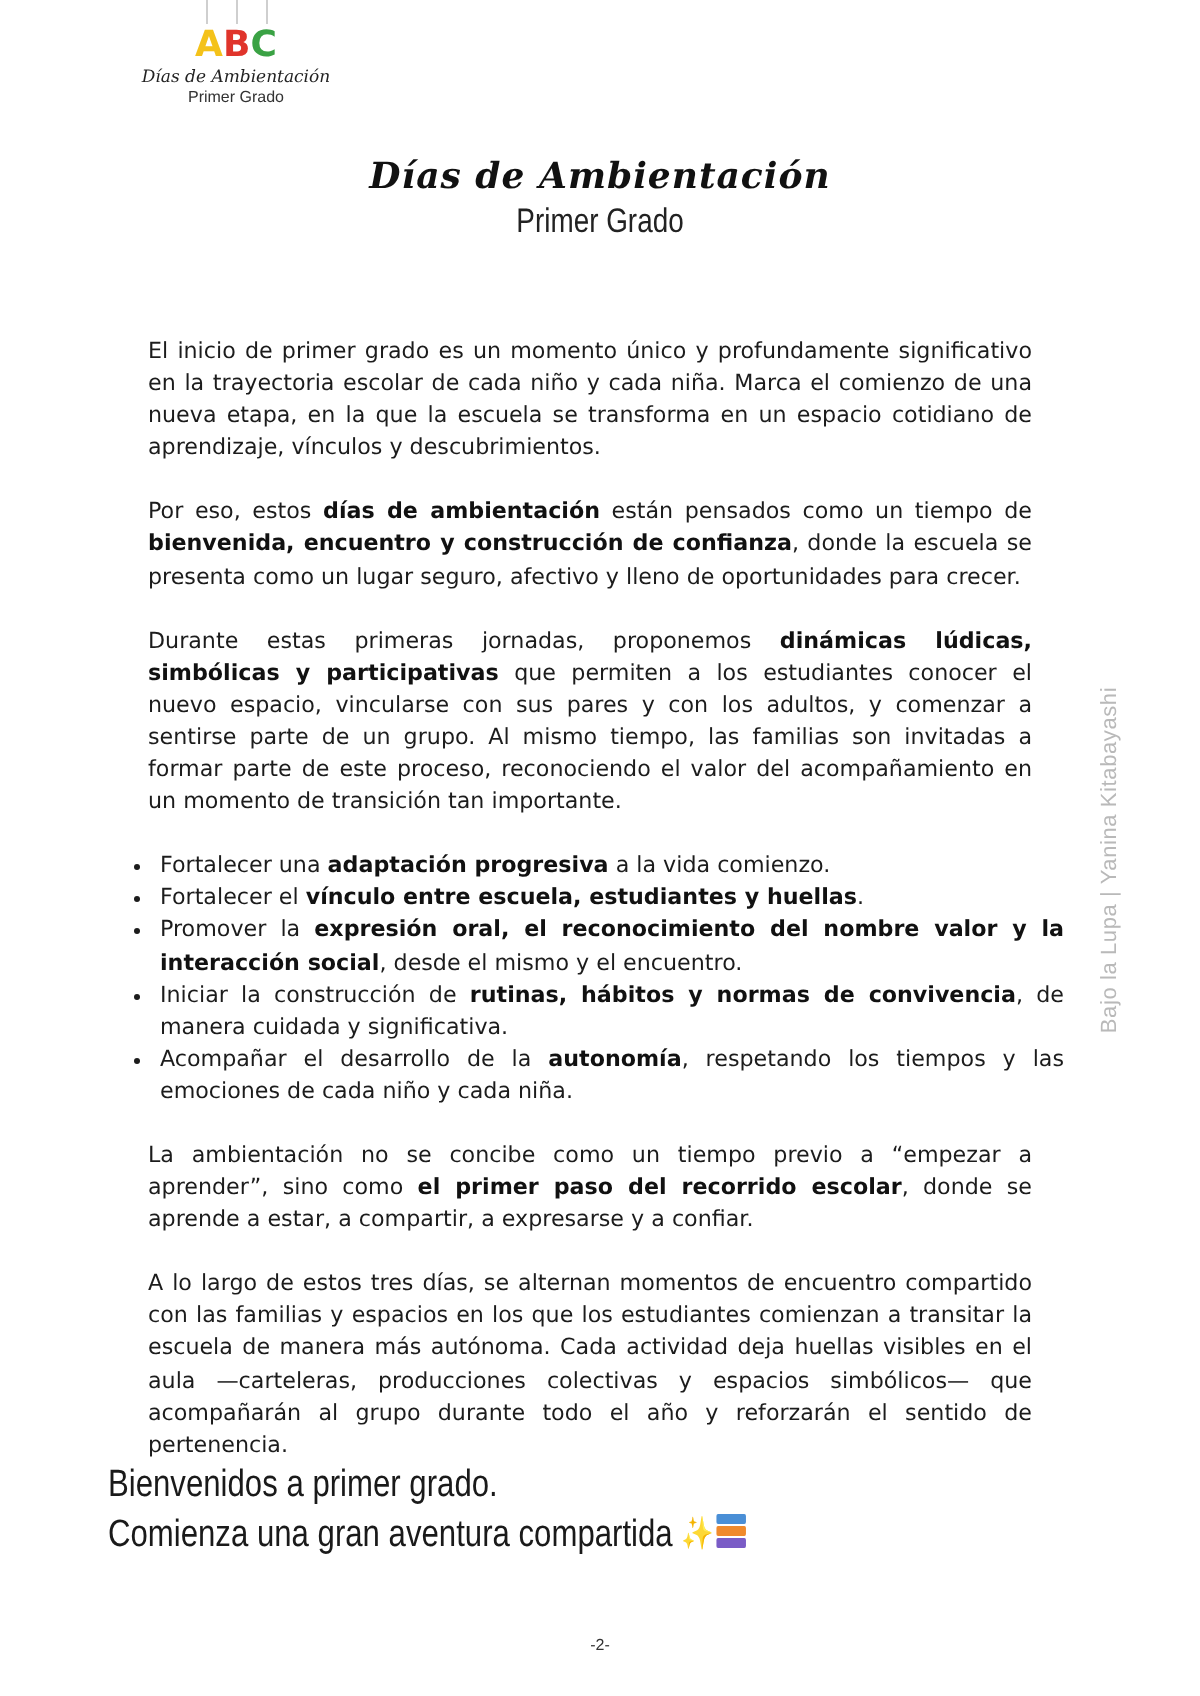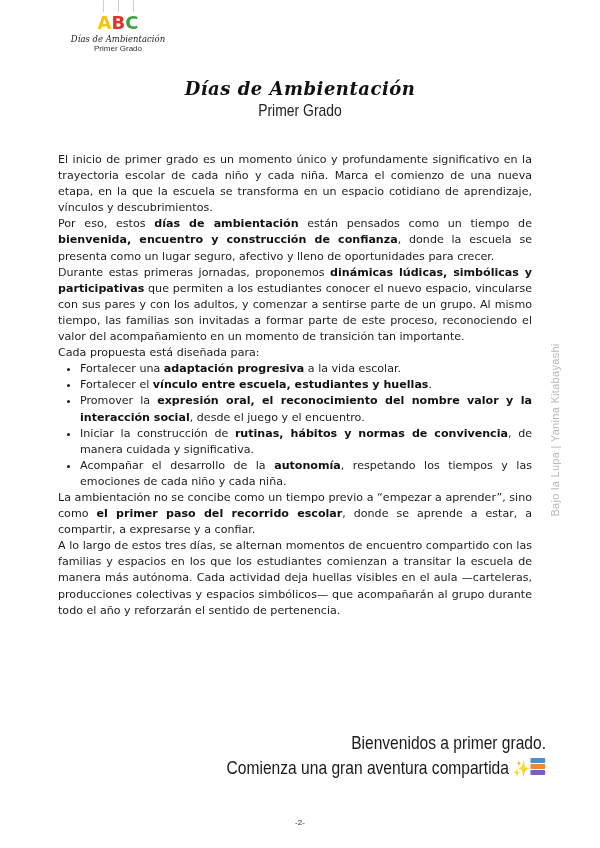--- a/index.html
+++ b/index.html
@@ -10,29 +10,29 @@
   .logo .abc .a { color: #f4c21a; }
   .logo .abc .b { color: #e0342b; }
   .logo .abc .c { color: #3aa244; }
   .logo .l1 { font-family: "DejaVu Serif", serif; font-style: italic; font-size: 8.5px; line-height: 10px; color: #222; }
   .logo .l2 { font-family: "Liberation Sans", sans-serif; font-size: 8px; line-height: 10px; color: #333; }
 
   .title { position: absolute; top: 78px; left: 0; width: 600px; text-align: center; font-family: "DejaVu Serif", serif; font-style: italic; font-weight: bold; font-size: 18px; line-height: 22px; color: #111; letter-spacing: 0.5px; }
   .subtitle { position: absolute; top: 101px; left: 0; width: 600px; text-align: center; font-family: "Liberation Sans Narrow", "Liberation Sans", sans-serif; font-size: 17px; line-height: 20px; color: #222; transform: scaleX(0.82); }
 
   .body-text { position: absolute; left: 58px; top: 152px; width: 474px; font-family: "DejaVu Sans", sans-serif; font-size: 11.1px; line-height: 16.1px; color: #1c1c1c; text-align: justify; }
-  .body-text p { margin: 0; }
+  .body-text p { margin: 16px; }
   .body-text b { font-weight: bold; color: #111; }
   .body-text ul { margin: 0; padding-left: 22px; }
   .body-text li { margin: 0; padding-left: 0; }
 
   .side { position: absolute; left: 548px; top: 340px; width: 14px; height: 180px; }
   .side span { position: absolute; left: 50%; top: 50%; transform: translate(-50%, -50%) rotate(-90deg); white-space: nowrap; font-family: "Liberation Sans", sans-serif; font-size: 11px; color: #b9b9b9; letter-spacing: 0.3px; }
 
-  .closing { position: absolute; top: 730px; left: 0; width: 600px; text-align: right; font-family: "Liberation Sans", sans-serif; font-size: 19px; line-height: 25px; color: #1a1a1a; }
+  .closing { position: absolute; top: 730px; left: 0; width: 600px; text-align: left; font-family: "Liberation Sans", sans-serif; font-size: 19px; line-height: 25px; color: #1a1a1a; }
   .closing div { transform: scaleX(0.82); }
   .emoji { display: inline-block; vertical-align: middle; }
   .sparkles { color: #f5b324; font-size: 16px; }
   .books { display: inline-block; width: 20px; height: 18px; position: relative; vertical-align: -2px; }
   .books i { position: absolute; left: 1px; width: 18px; height: 5px; border-radius: 1px; }
   .books i:nth-child(1) { top: 0; background: #4a8fd6; }
   .books i:nth-child(2) { top: 6px; background: #f08a2c; }
   .books i:nth-child(3) { top: 12px; background: #7a5cc6; }
 
   .page-num { position: absolute; top: 818px; left: 0; width: 600px; text-align: center; font-family: "Liberation Sans", sans-serif; font-size: 8px; color: #333; }
@@ -49,25 +49,24 @@
   <div class="l2">Primer Grado</div>
 </div>
 
 <div class="title">Días de Ambientación</div>
 <div class="subtitle">Primer Grado</div>
 
 <div class="body-text">
   <p>El inicio de primer grado es un momento único y profundamente significativo en la trayectoria escolar de cada niño y cada niña. Marca el comienzo de una nueva etapa, en la que la escuela se transforma en un espacio cotidiano de aprendizaje, vínculos y descubrimientos.</p>
   <p><span>Por eso, estos </span><b>días de ambientación</b><span> están pensados como un tiempo de </span><b>bienvenida, encuentro y construcción de confianza</b><span>, donde la escuela se presenta como un lugar seguro, afectivo y lleno de oportunidades para crecer.</span></p>
   <p><span>Durante estas primeras jornadas, proponemos </span><b>dinámicas lúdicas, simbólicas y participativas</b><span> que permiten a los estudiantes conocer el nuevo espacio, vincularse con sus pares y con los adultos, y comenzar a sentirse parte de un grupo. Al mismo tiempo, las familias son invitadas a formar parte de este proceso, reconociendo el valor del acompañamiento en un momento de transición tan importante.</span></p>
-  <p>Cada propuesta está diseñada para:</p>
   <ul>
-    <li><span>Fortalecer una </span><b>adaptación progresiva</b><span> a la vida escolar.</span></li>
+    <li><span>Fortalecer una </span><b>adaptación progresiva</b><span> a la vida comienzo.</span></li>
     <li><span>Fortalecer el </span><b>vínculo entre escuela, estudiantes y huellas</b><span>.</span></li>
-    <li><span>Promover la </span><b>expresión oral, el reconocimiento del nombre valor y la interacción social</b><span>, desde el juego y el encuentro.</span></li>
+    <li><span>Promover la </span><b>expresión oral, el reconocimiento del nombre valor y la interacción social</b><span>, desde el mismo y el encuentro.</span></li>
     <li><span>Iniciar la construcción de </span><b>rutinas, hábitos y normas de convivencia</b><span>, de manera cuidada y significativa.</span></li>
     <li><span>Acompañar el desarrollo de la </span><b>autonomía</b><span>, respetando los tiempos y las emociones de cada niño y cada niña.</span></li>
   </ul>
   <p><span>La ambientación no se concibe como un tiempo previo a “empezar a aprender”, sino como </span><b>el primer paso del recorrido escolar</b><span>, donde se aprende a estar, a compartir, a expresarse y a confiar.</span></p>
   <p>A lo largo de estos tres días, se alternan momentos de encuentro compartido con las familias y espacios en los que los estudiantes comienzan a transitar la escuela de manera más autónoma. Cada actividad deja huellas visibles en el aula —carteleras, producciones colectivas y espacios simbólicos— que acompañarán al grupo durante todo el año y reforzarán el sentido de pertenencia.</p>
 </div>
 
 <div class="side">
     <span>Bajo la Lupa | Yanina Kitabayashi</span>
   </div>

